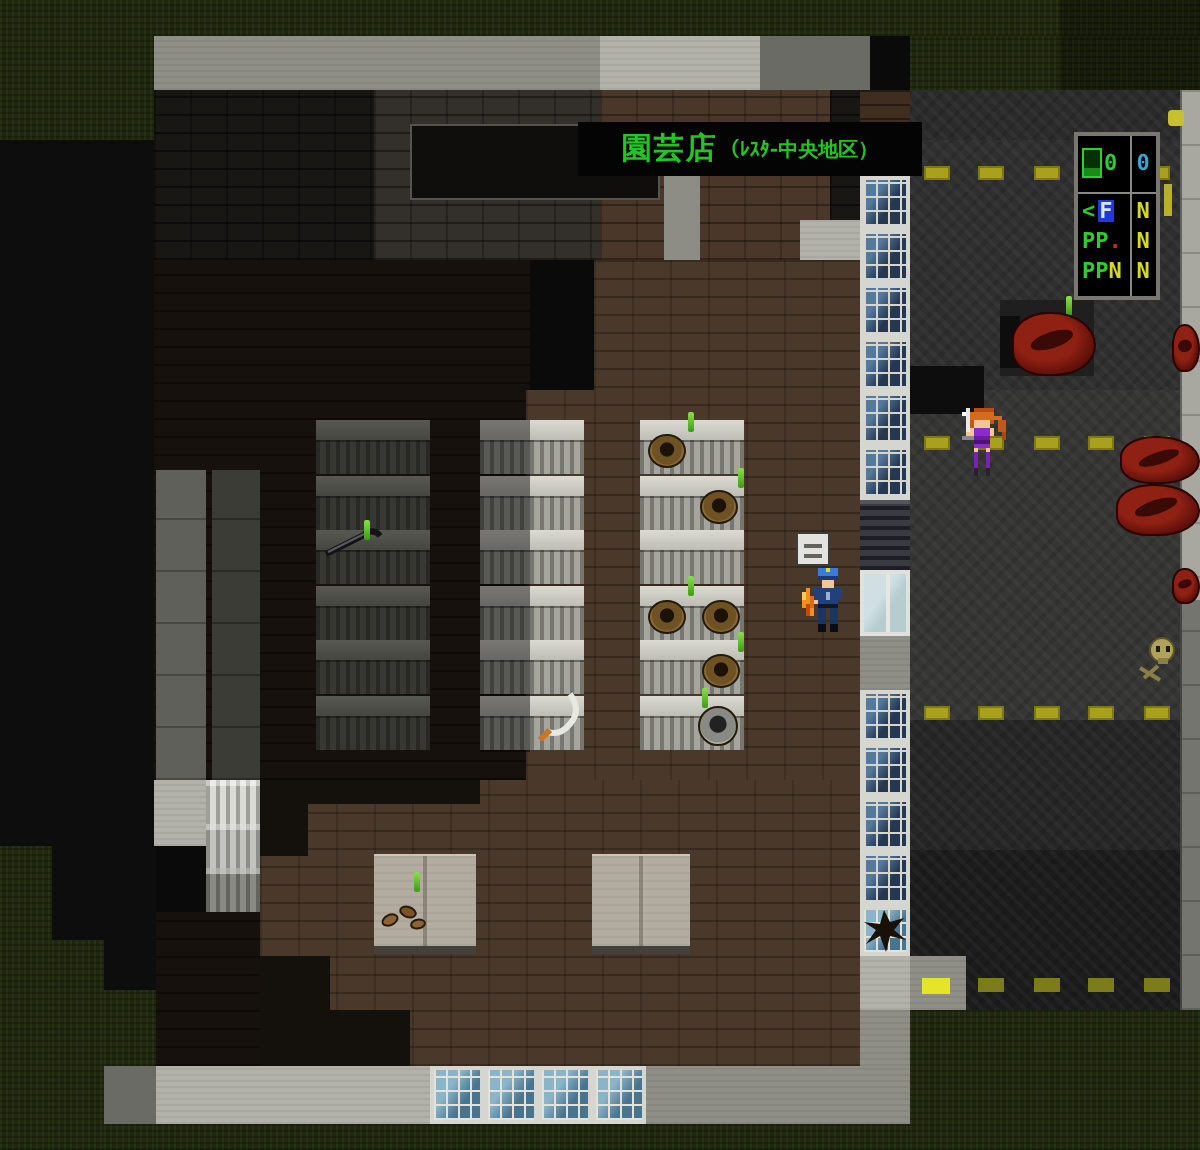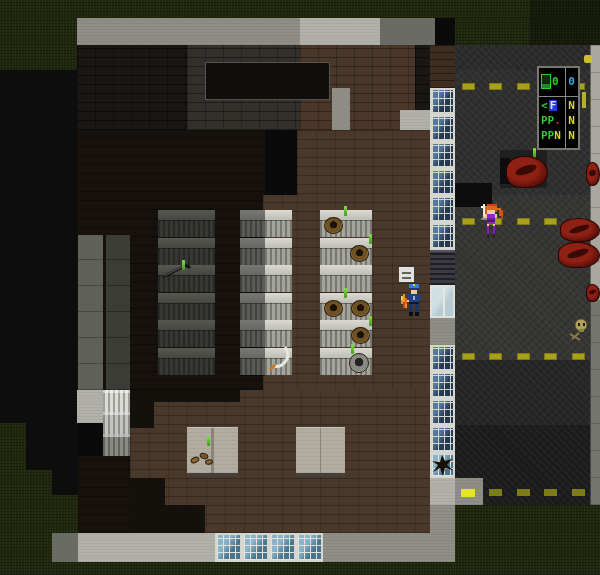--- a/index.html
+++ b/index.html
@@ -421,20 +421,24 @@
     <rect x="5" y="9" width="4" height="1" fill="#4a1470"></rect>
     <rect x="5" y="10" width="4" height="1" fill="#8a2ad0"></rect>
     <rect x="5" y="11" width="1" height="1" fill="#f2c696"></rect>
     <rect x="8" y="11" width="1" height="1" fill="#f2c696"></rect>
     <rect x="5" y="12" width="1" height="4" fill="#7a22b8"></rect>
     <rect x="8" y="12" width="1" height="4" fill="#7a22b8"></rect>
     <rect x="5" y="16" width="1" height="2" fill="#2a2030"></rect>
     <rect x="8" y="16" width="1" height="2" fill="#2a2030"></rect>
   </svg>
 
+  <div class="abs banner" style="left:289px;top:61px;width:172px;height:27px;">
+    <span class="banner-main">園芸店</span>
+      <span class="banner-sub">（ﾚｽﾀ-中央地区）</span>
+  </div>
 
   <div class="abs hud" style="left:537px;top:66px;width:43px;height:84px;">
     <div class="hud-vline"></div>
     <div class="hud-row hud-row1">
       <span class="hud-left">
           <span class="unit-box"></span>
           <span class="t-green">0</span>
         </span>
       <span class="hud-right t-cyan">0</span>
     </div>

